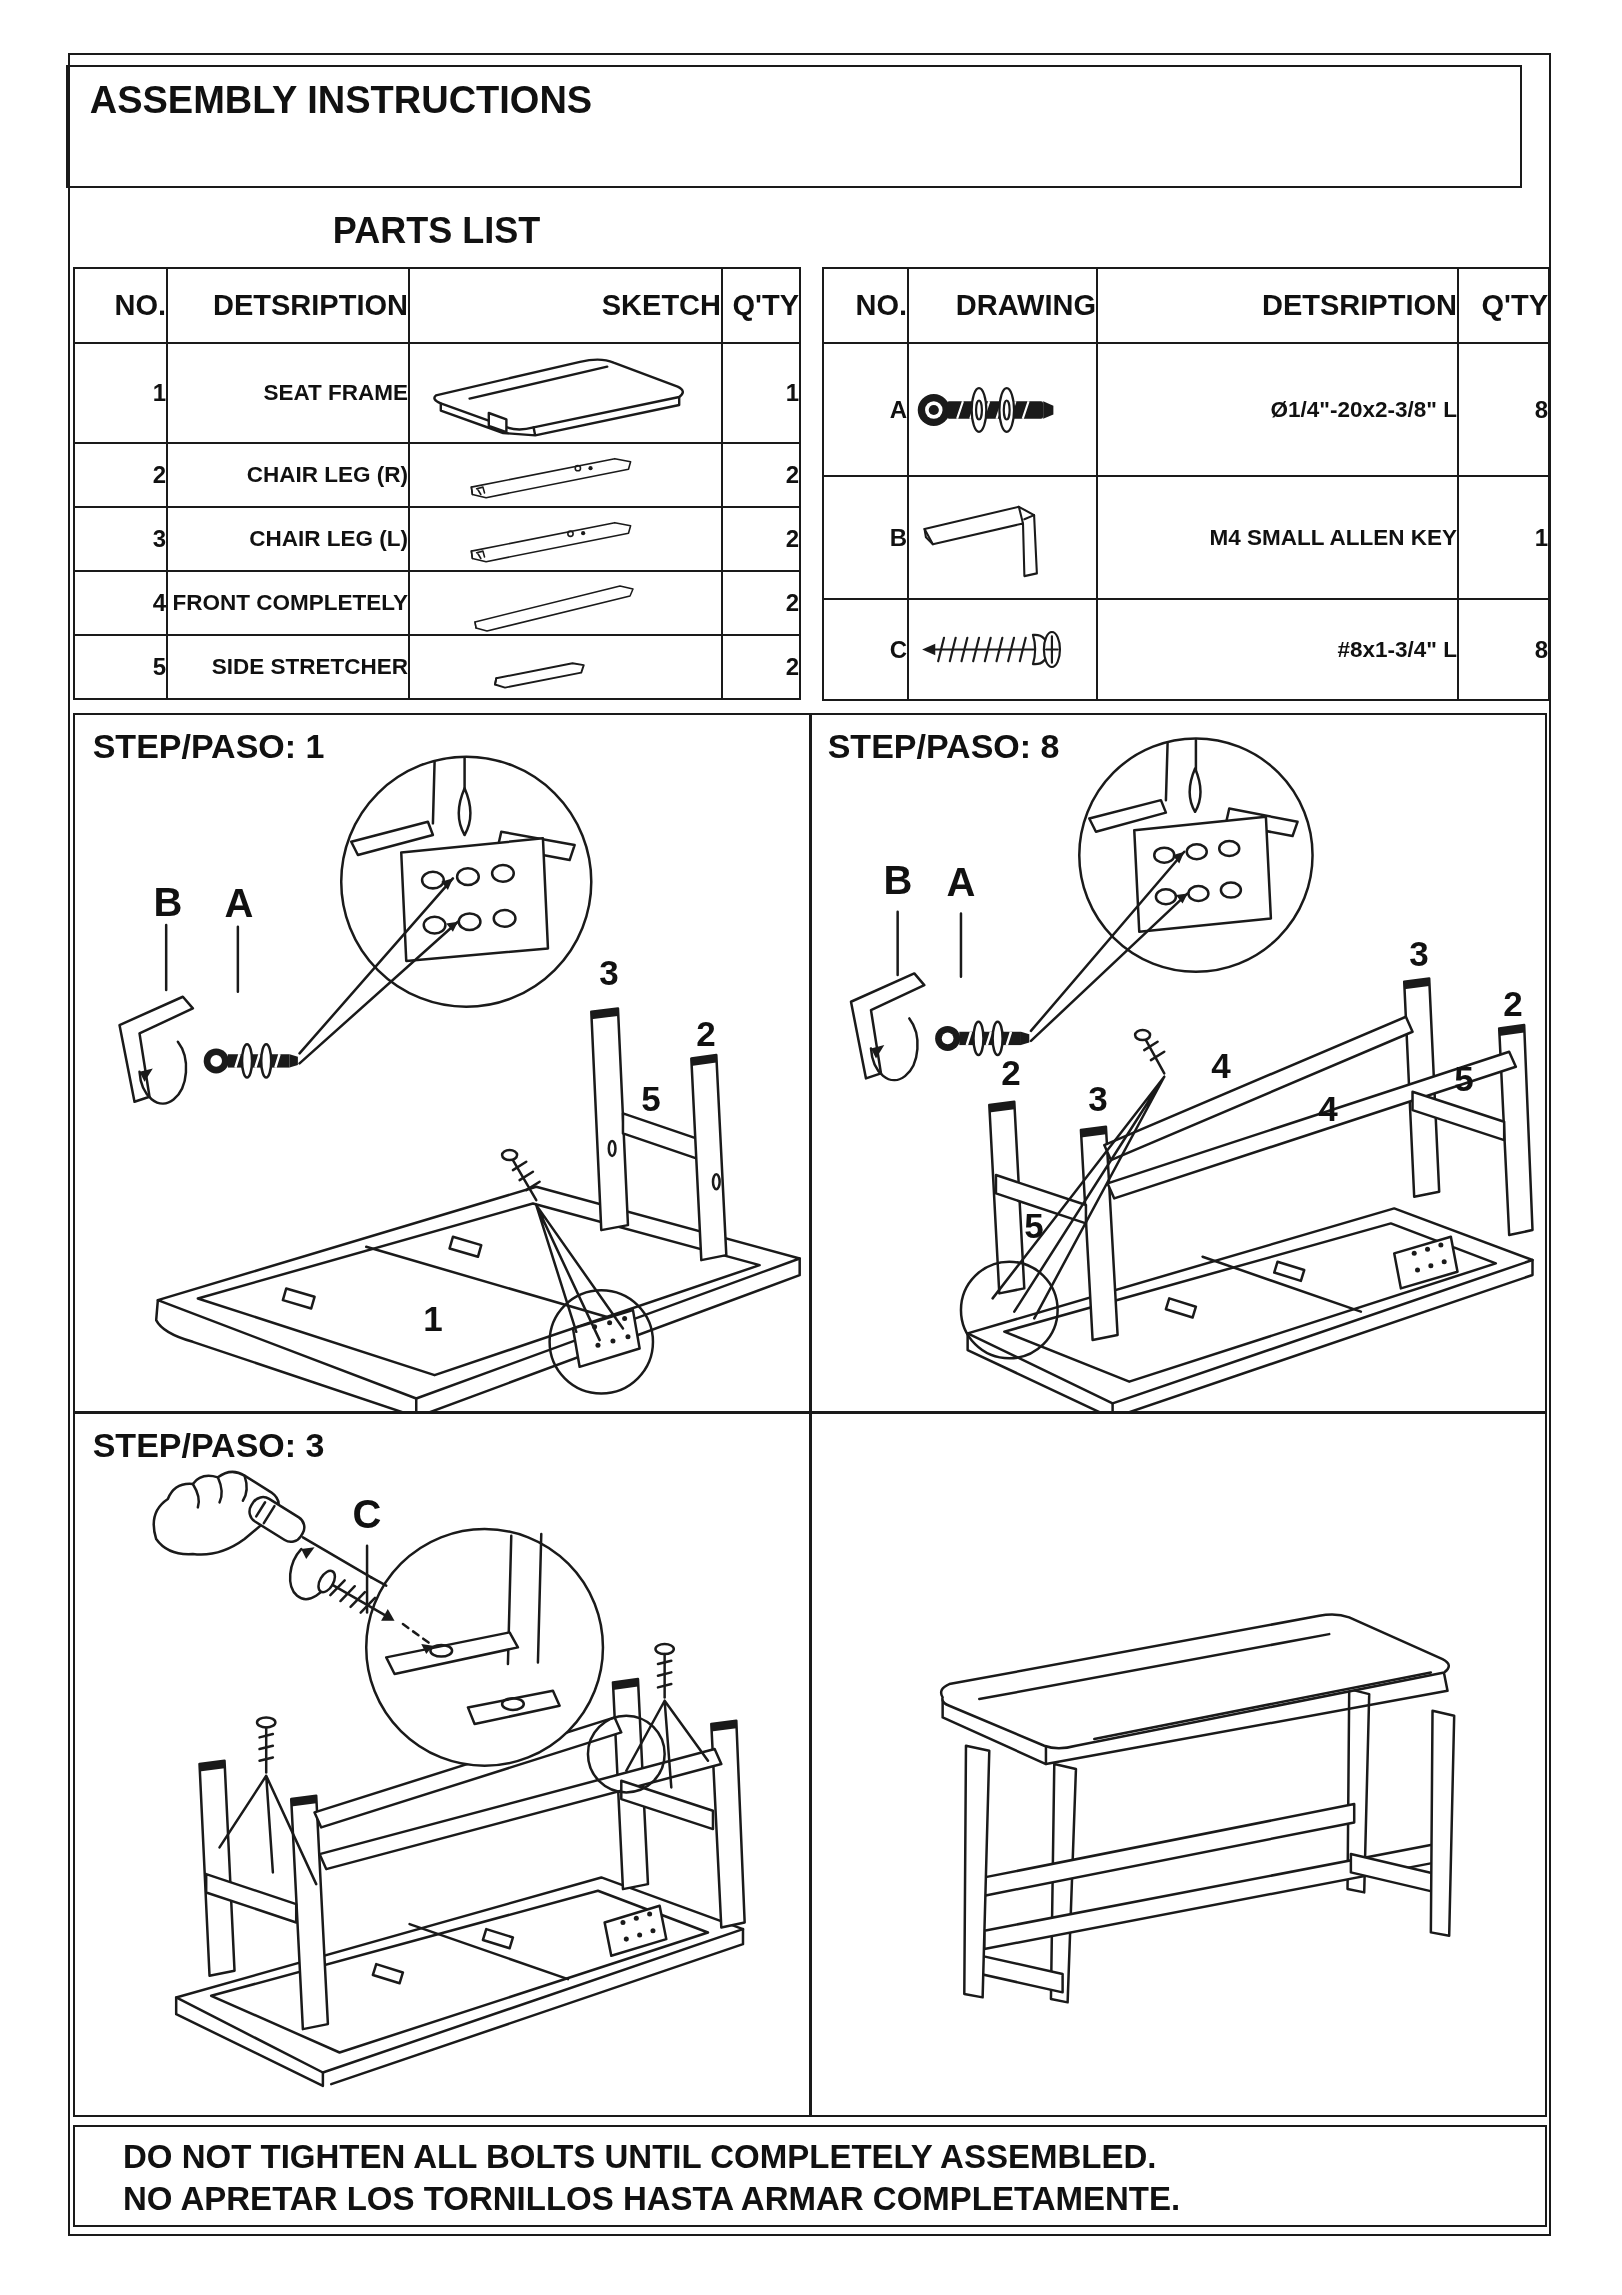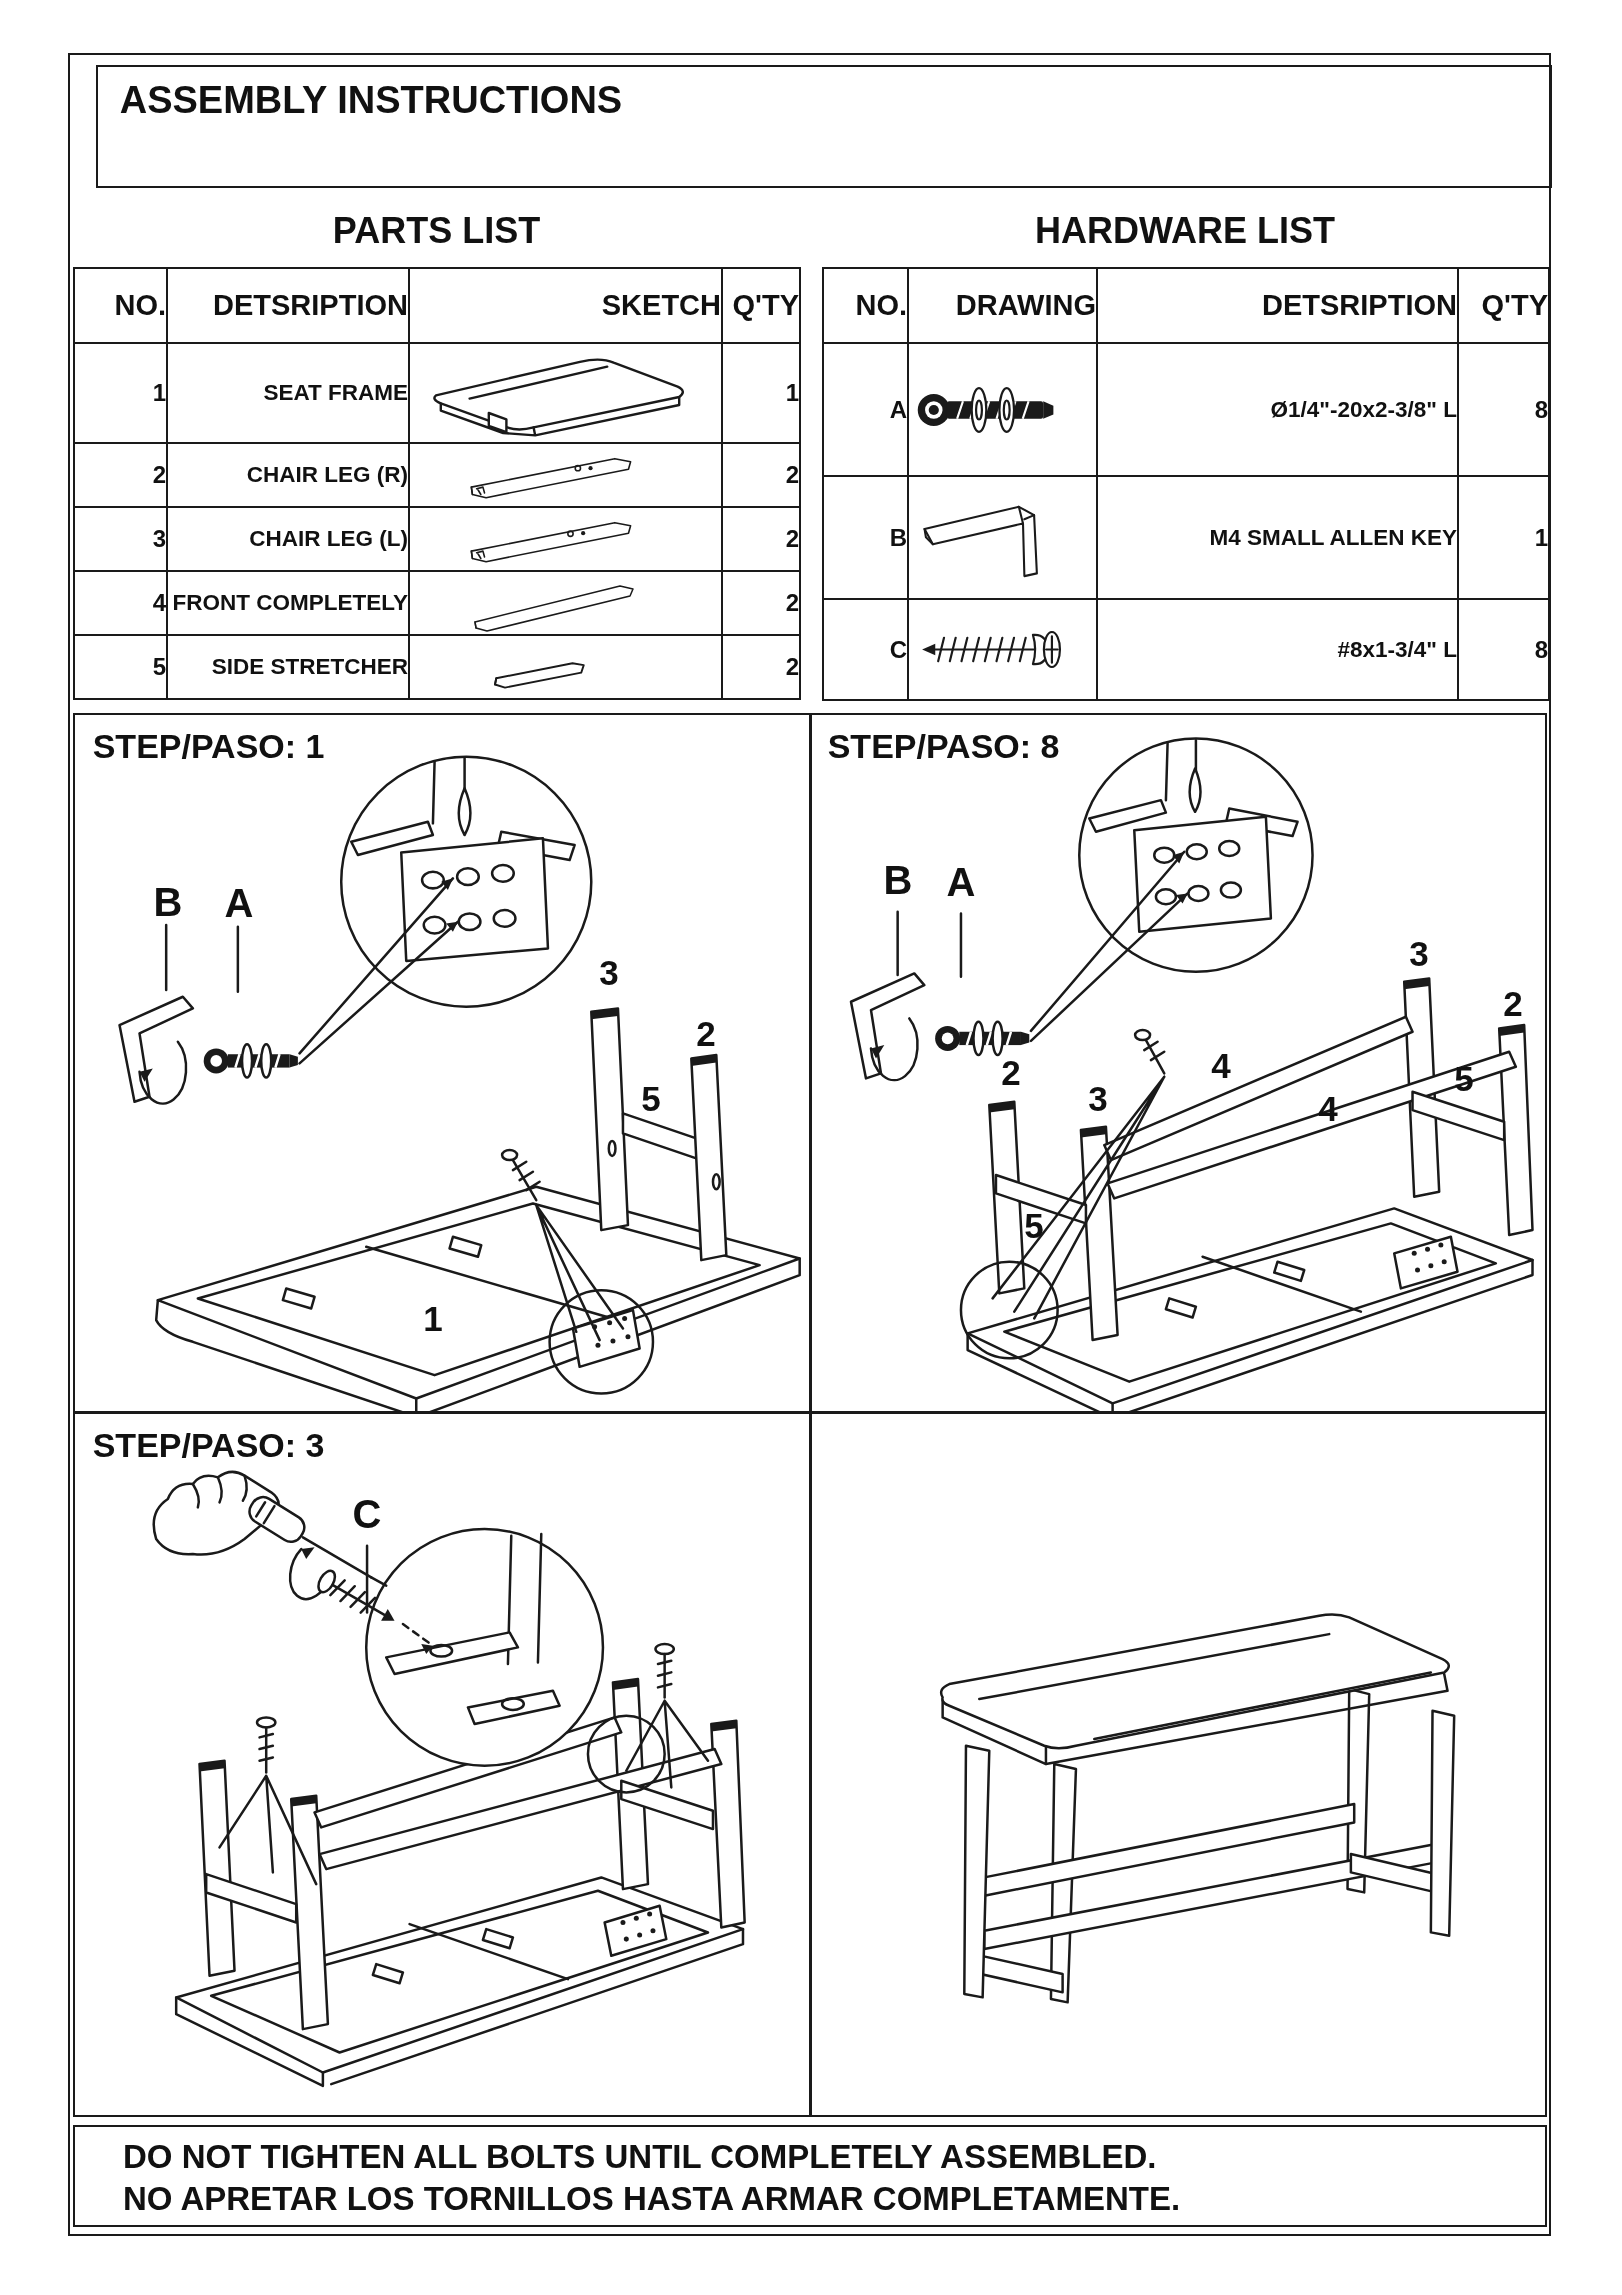--- a/index.html
+++ b/index.html
@@ -1,21 +1,21 @@
 <!DOCTYPE html>
 <html style="font-size:13.3px"><head>
 <meta charset="utf-8">
 <style>
   html,body{margin:0;padding:0;background:#fff;}
   #page{position:relative;width:1622px;height:2295px;background:#ffffff;
         font-family:"Liberation Sans", sans-serif;color:#111;overflow:hidden;}
   .abs{position:absolute;}
   .outer-border{position:absolute;left:68px;top:53px;width:1479px;height:2179px;
         border:2.5px solid #1a1a1a;}
-  .title-box{position:absolute;left:96px;top:65px;width:1456px;height:123px;
+  .title-box{position:absolute;left:66px;top:65px;width:1456px;height:123px;
         border:2.5px solid #1a1a1a;padding:8.3px 0 0 21.7px;box-sizing:border-box;}
   .title-box div{font-size:38px;font-weight:700;line-height:50px;letter-spacing:0px;}
   .list-title{position:absolute;top:210px;text-align:center;font-size:36px;font-weight:700;}
   table.tbl{position:absolute;border-collapse:collapse;table-layout:fixed;background:#fff;}
   table.tbl td{border:2.5px solid #1a1a1a;text-align:right;vertical-align:middle;
         font-weight:700;padding:0;overflow:hidden;}
   .hd{font-size:29px;}
   .cell-no{font-size:24px;}
   .cell-desc{font-size:22.5px;}
   .steps-box{position:absolute;left:73px;top:713px;width:1474px;height:1404px;
@@ -41,21 +41,20 @@
 
 <div id="page">
 
   <div class="outer-border"></div>
 
   <div class="title-box">
     <div>ASSEMBLY INSTRUCTIONS</div>
   </div>
 
   <div class="list-title" style="left:73px;width:727px;">PARTS LIST</div>
-  <div class="list-title" style="left:822px;width:726px;">HARDWARE LIST</div>
 
   <table class="tbl" style="left:73px;top:267px;width:727px;">
     <colgroup>
         <col style="width:93px">
         <col style="width:242px">
         <col style="width:313px">
         <col style="width:78px">
       </colgroup>
     <tbody>
         <tr style="height:75px">

